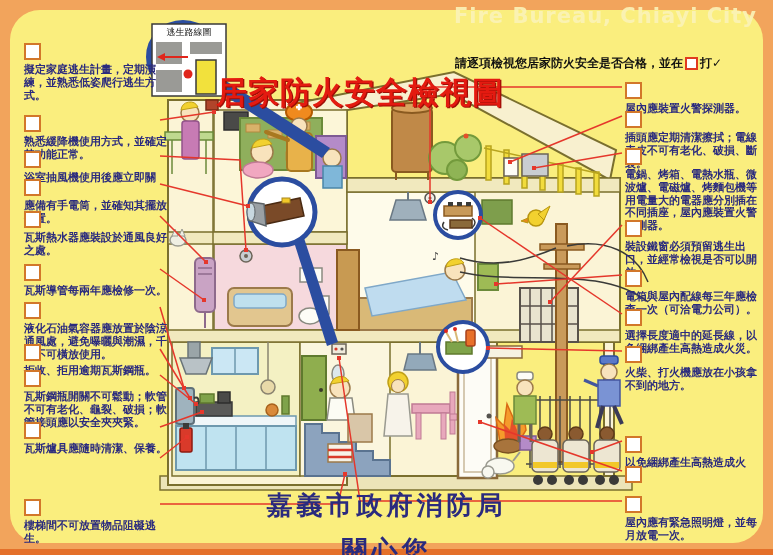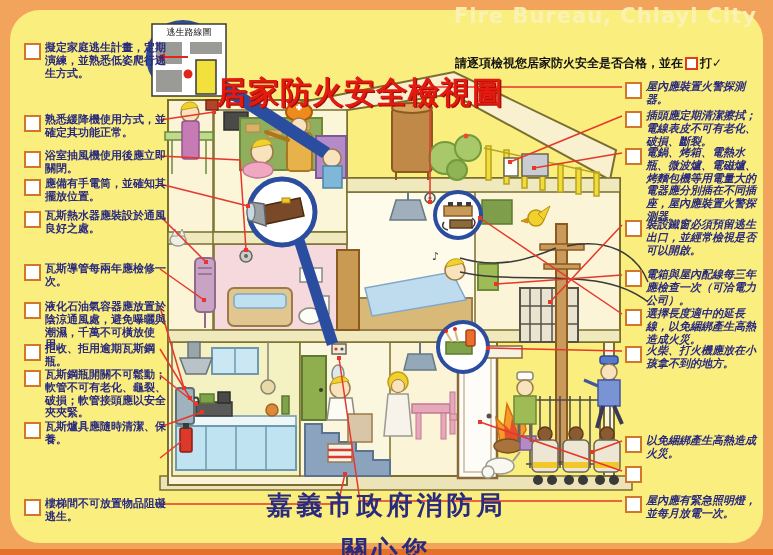--- a/index.html
+++ b/index.html
@@ -8,23 +8,23 @@
   .poster::after{content:"";position:absolute;left:0;right:0;bottom:0;height:6px;background:#E4702A;}
   .panel{position:absolute;left:10px;top:10px;width:753px;height:533px;background:#FAEE7E;border-radius:30px;}
   .scene-svg{position:absolute;left:0;top:0;z-index:1;}
   .watermark{position:absolute;right:16px;top:4px;z-index:3;font-size:21px;font-weight:800;
              color:#FBF3B8;opacity:.9;letter-spacing:1px;}
   .title{position:absolute;left:216px;top:28px;z-index:3;font-size:31px;font-weight:900;
          color:#E41A10;letter-spacing:1px;text-shadow:1.2px 1.2px 0 #9E0E06;white-space:nowrap;margin-top:44px;}
   .subtitle{position:absolute;left:455px;top:55px;z-index:3;font-size:12px;font-weight:700;color:#111;
             display:flex;align-items:center;white-space:nowrap;}
   .subtitle .tickbox{display:inline-block;width:9px;height:9px;border:2px solid #E03A1F;background:#fff;margin:0 2px;}
-  .check-item{position:absolute;z-index:4;display:flex;align-items:flex-start;gap:4px;}
+  .check-item{position:absolute;z-index:4;display:flex;align-items:flex-start;gap:4px;flex-direction:column;}
   .check-item.left{left:24px;width:146px;}
-  .check-item.right{left:625px;width:136px;font-style:italic;}
+  .check-item.right{left:625px;width:136px;}
   .checkbox{flex:0 0 auto;width:13px;height:13px;background:#FFFFFF;border:2px solid #D2772A;margin-top:1px;cursor:pointer;}
   .check-label{font-size:11px;font-weight:700;color:#2B2B7E;line-height:1.16;}
   .footer{position:absolute;left:0;right:0;top:504px;height:38px;z-index:4;display:flex;align-items:center;justify-content:center;gap:10px;flex-direction:column;}
   .footer-text{font-family:"DejaVu Serif",serif;font-size:26px;font-weight:700;color:#2A2A7E;letter-spacing:4px;white-space:nowrap;}
 </style>
 </head>
 <body>
 
 <div class="poster">
   <div class="panel"></div>

